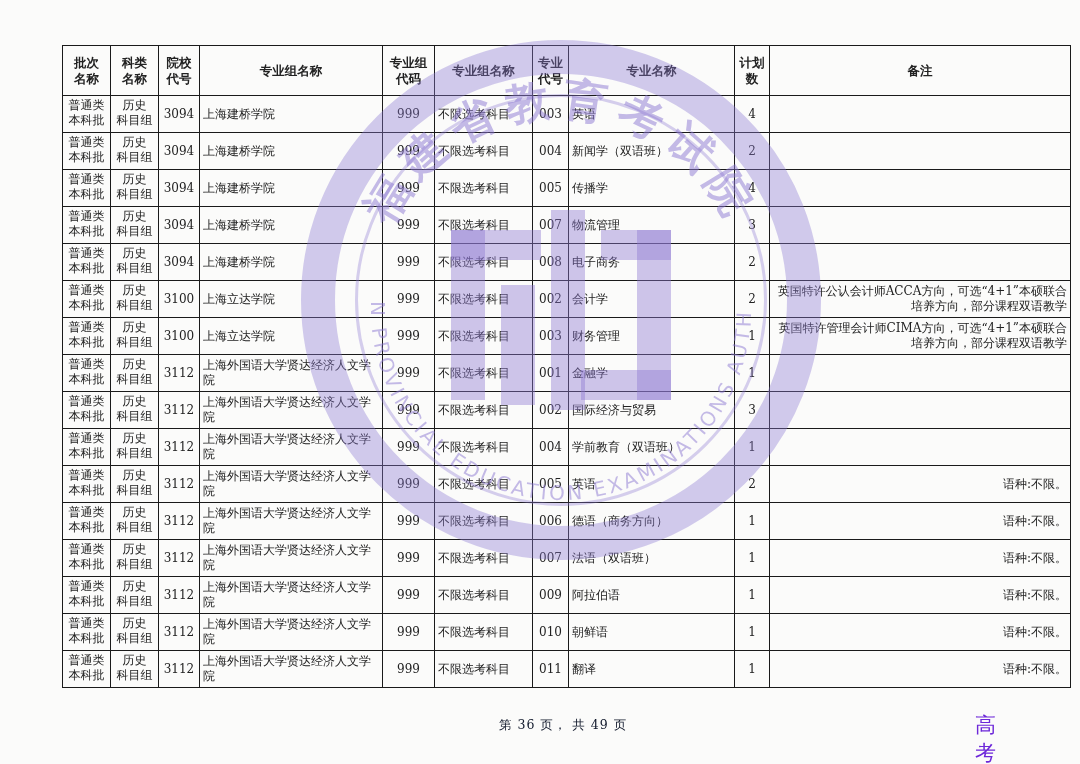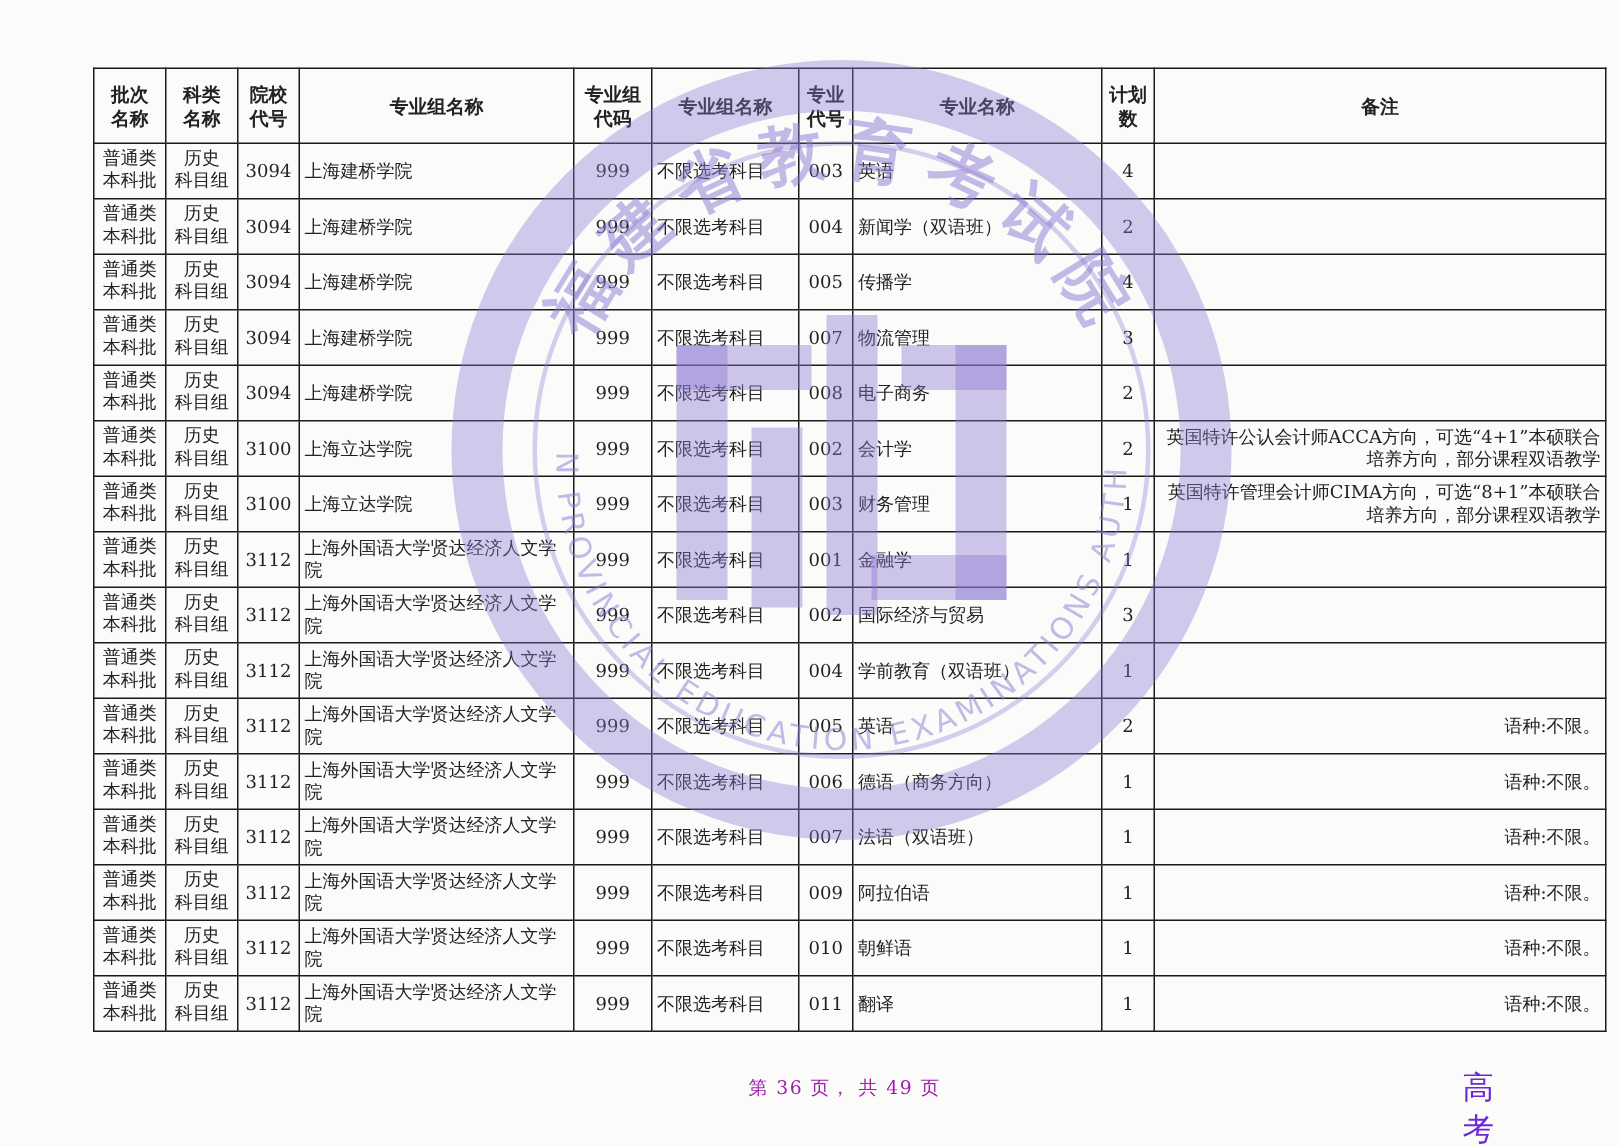--- a/index.html
+++ b/index.html
@@ -34,21 +34,21 @@
     border: 3px solid rgba(140, 120, 210, 0.35); box-sizing: border-box;
   }
   .wm-core {
     left: 398px; top: 190px; width: 260px; height: 240px;
   }
   .wm-url {
     left: 360px; top: 630px; font-size: 92px; letter-spacing: 2px; color: rgba(150, 130, 215, 0.45);
     font-family: "DejaVu Sans", sans-serif; line-height: 92px;
   }
   .footer {
-    position: absolute; top: 717px; left: 466px; font-size: 12.5px; color: #a21caf; z-index: 2;
+    position: absolute; top: 717px; left: 466px; font-size: 12.5px; color: #0f172a; z-index: 2;
     letter-spacing: 1px;
   }
   .brand {
     position: absolute; top: 711px; left: 942px; font-size: 21px; color: #6d28d9;
     font-family: "DejaVu Sans", sans-serif; z-index: 4; letter-spacing: 1px;
   }
 </style>
 </head>
 <body>
 
@@ -177,21 +177,21 @@
 本科批</td>
           <td class="c two">历史
 科目组</td>
           <td class="c">3100</td>
           <td class="l">上海立达学院</td>
           <td class="c">999</td>
           <td class="l">不限选考科目</td>
           <td class="c">003</td>
           <td class="l">财务管理</td>
           <td class="c">1</td>
-          <td class="l small">英国特许管理会计师CIMA方向，可选“8+1”本硕联合培养方向，部分课程双语教学</td>
+          <td class="l small">英国特许管理会计师CIMA方向，可选“4+1”本硕联合培养方向，部分课程双语教学</td>
         </tr>
         <tr>
           <td class="c two">普通类
 本科批</td>
           <td class="c two">历史
 科目组</td>
           <td class="c">3112</td>
           <td class="l">上海外国语大学贤达经济人文学院</td>
           <td class="c">999</td>
           <td class="l">不限选考科目</td>

